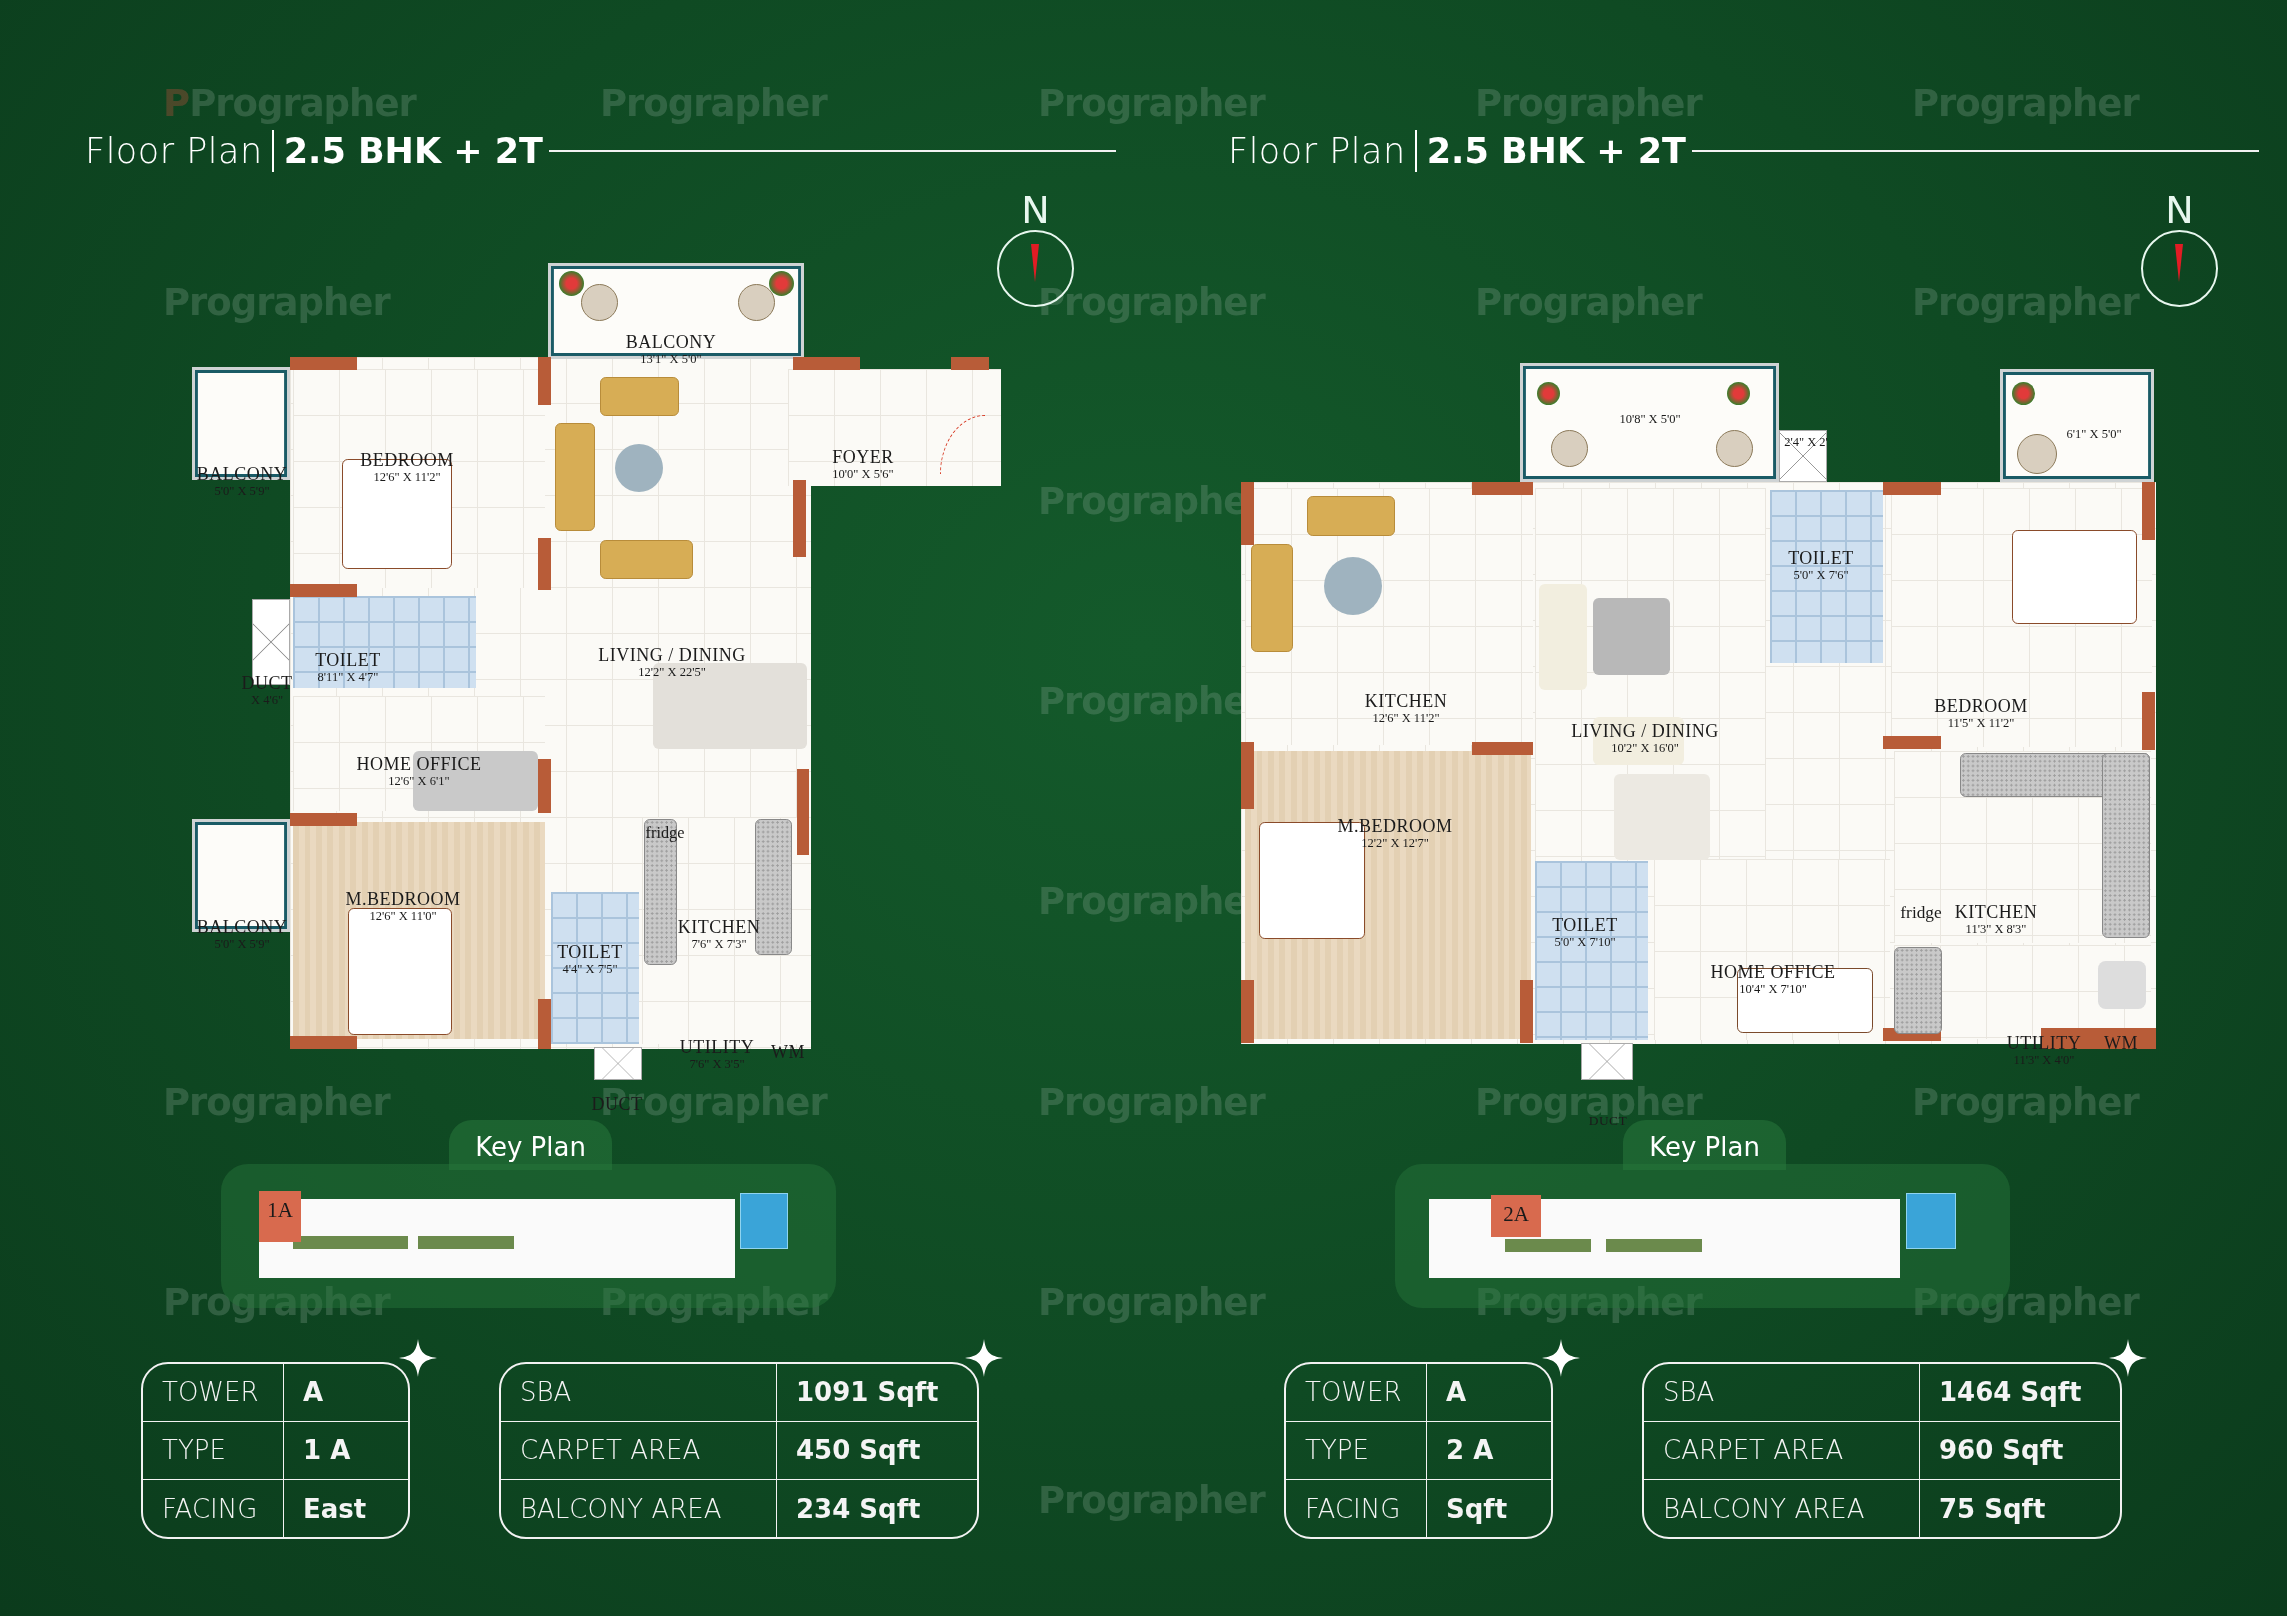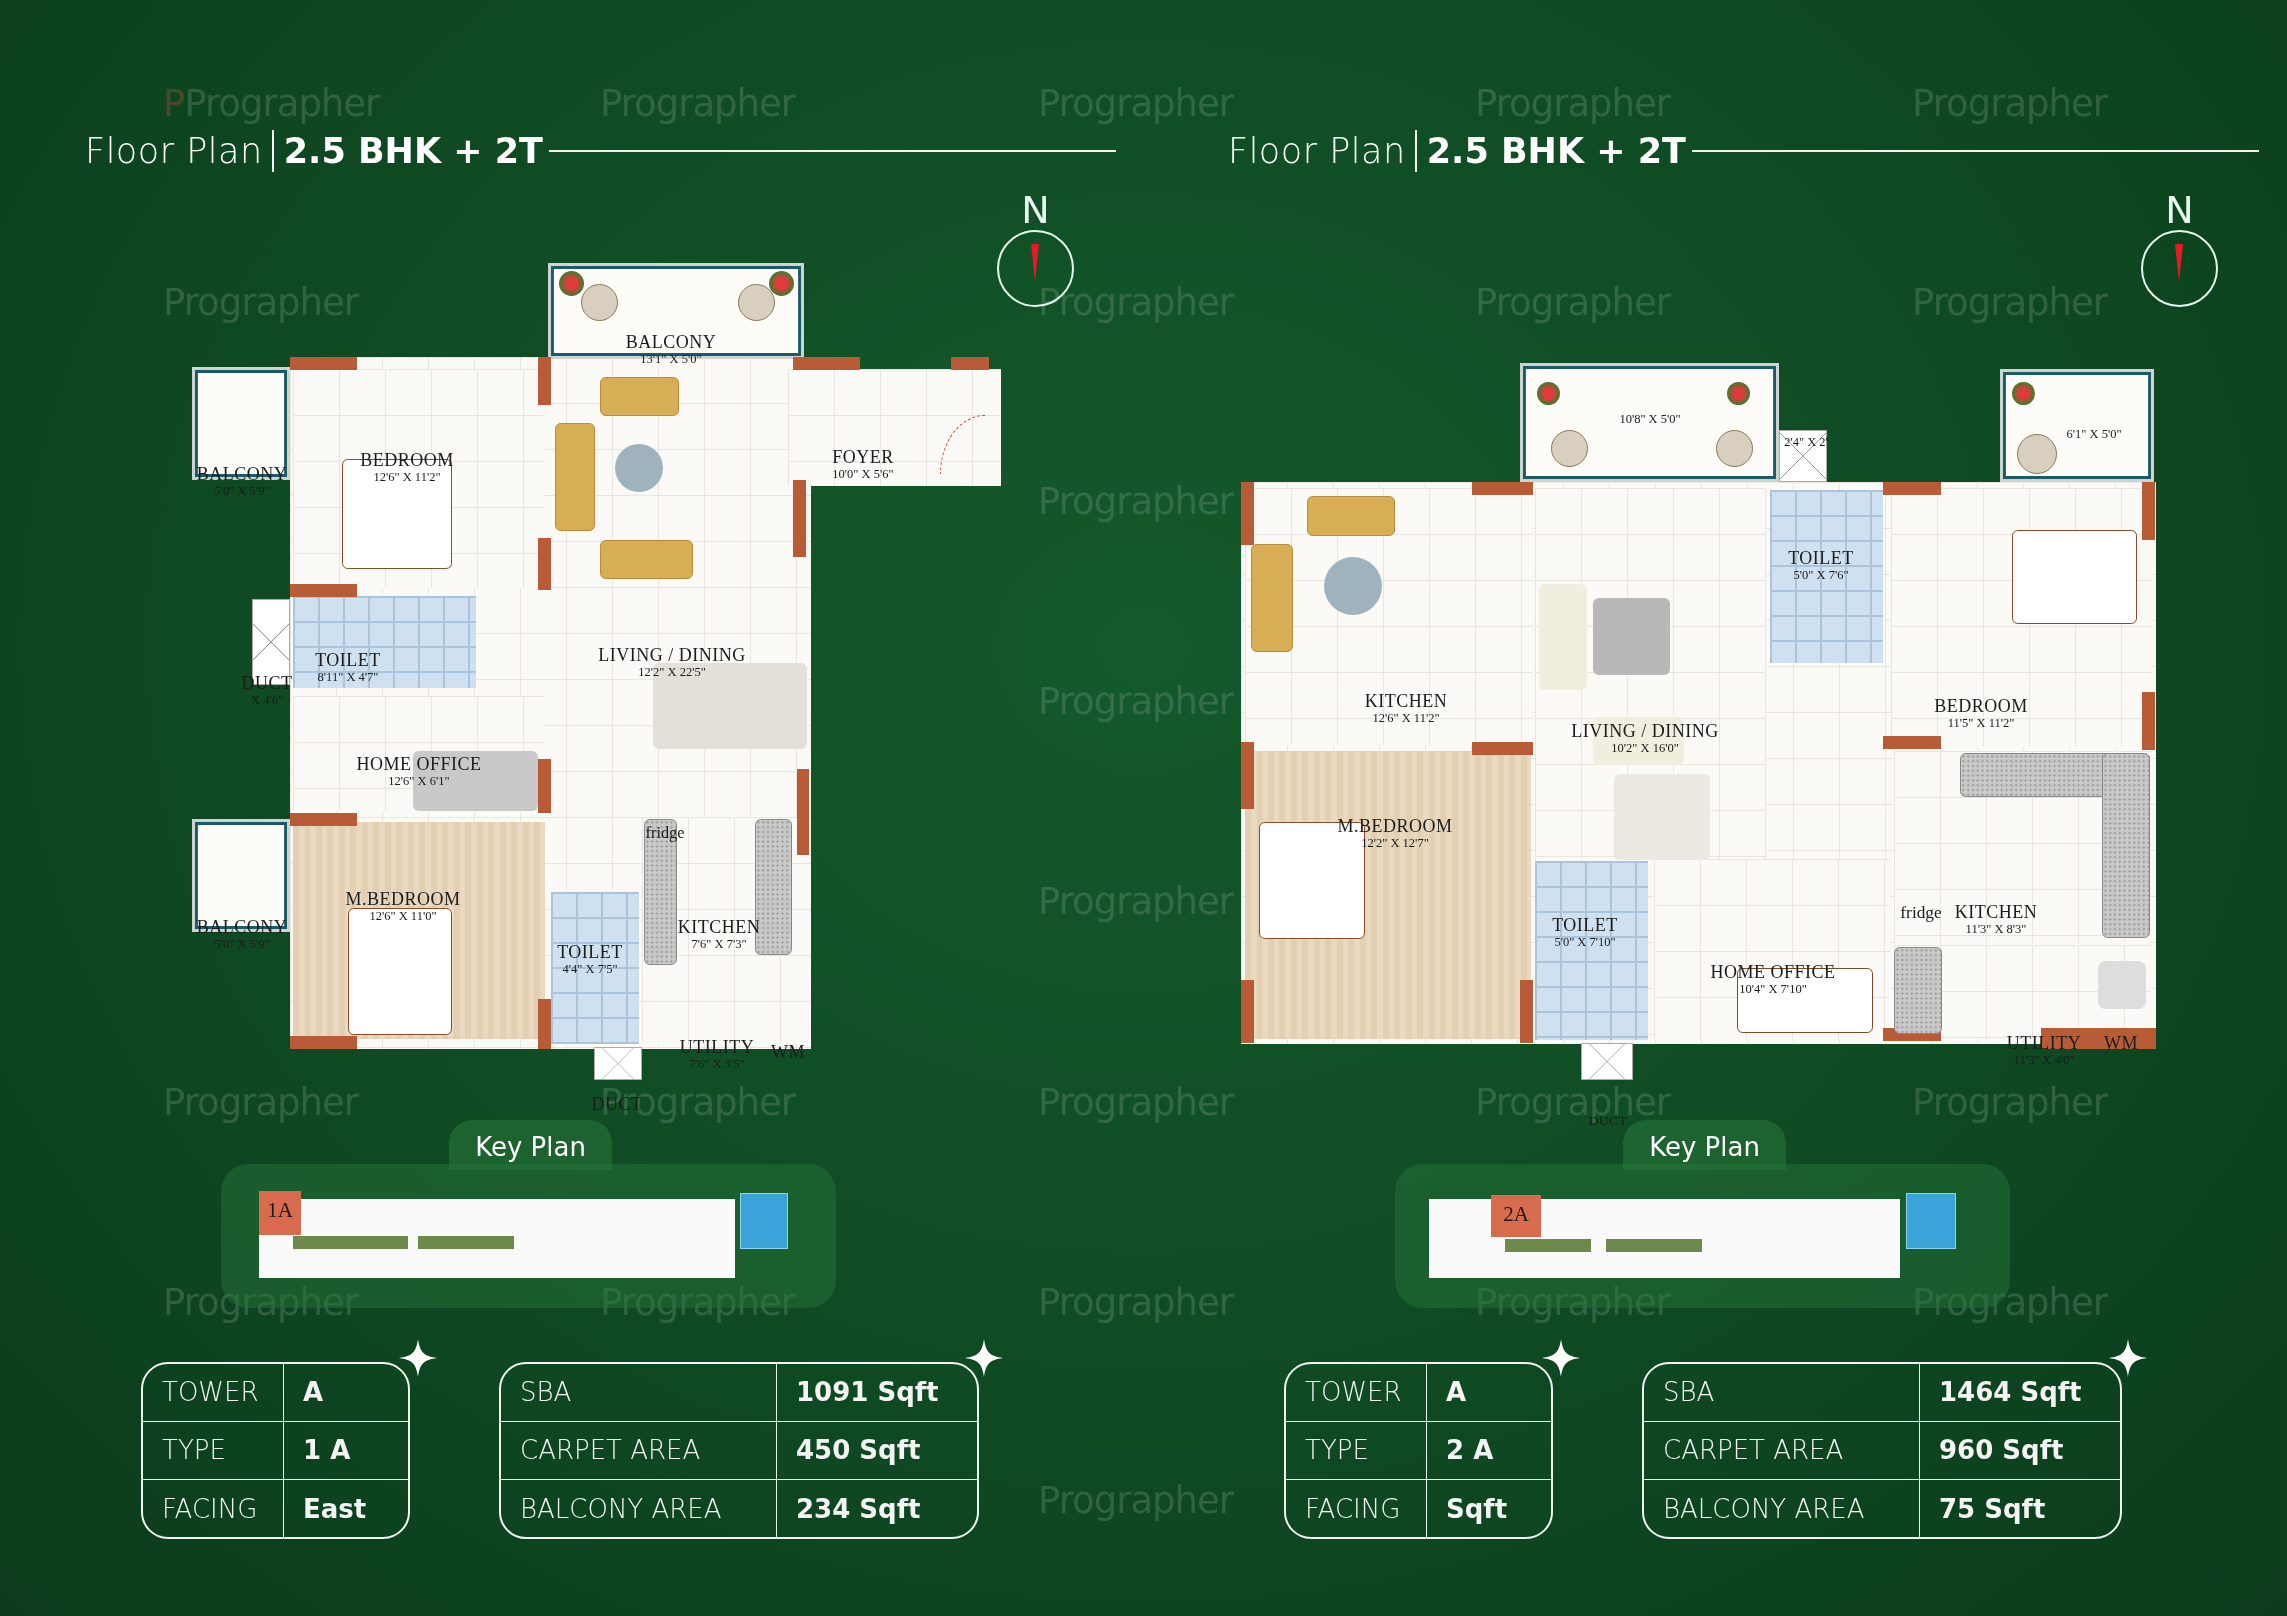--- a/index.html
+++ b/index.html
@@ -1,21 +1,21 @@
 <!DOCTYPE html>
 <html><head>
 <meta charset="utf-8">
 <style>
   html, body { margin:0; padding:0; }
   body {
     width:2287px; height:1617px; overflow:hidden; position:relative;
     background: radial-gradient(ellipse at 50% 40%, #145a2b 0%, #0f4a23 55%, #0b3b1c 100%);
     font-family: "Liberation Sans", sans-serif; color:#fff;
   }
-  .wm { position:absolute; font-family:"DejaVu Sans", sans-serif; font-weight:normal; font-size:37px; color:rgba(140,170,150,0.28); letter-spacing:-1px; pointer-events:none; }
+  .wm { position:absolute; font-family:"DejaVu Sans", sans-serif; font-weight:bold; font-size:37px; color:rgba(140,170,150,0.28); letter-spacing:-1px; pointer-events:none; }
   .wm .r { color:rgba(190,80,60,0.35); }
   .title { position:absolute; top:130px; display:flex; align-items:center; font-size:37px; white-space:nowrap; }
   .title .light { font-weight:300; font-family:"DejaVu Sans", sans-serif; font-size:35px; letter-spacing:0.5px; }
   .title .sep { width:1.9px; height:42px; background:#fff; margin:0 9.6px; }
   .title .bold { font-weight:bold; font-family:"DejaVu Sans", sans-serif; font-size:35px; }
   .title .line { height:2.9px; background:#f2f2f2; margin-left:5.8px; }
   .compass { position:absolute; width:81px; height:115px; }
   .compass .n { position:absolute; top:0; left:0; width:81px; text-align:center; font-size:38px; font-family:"DejaVu Sans", sans-serif; color:#e8f7ef; }
   .compass .ring { position:absolute; top:42px; left:1.9px; width:73px; height:73px; border:2.9px solid #e8f7ef; border-radius:50%; }
   .compass .needle { position:absolute; top:56px; left:36px; width:0; height:0; border-left:4.8px solid transparent; border-right:4.8px solid transparent; border-top:0; border-bottom:38px solid #e21c24; transform:rotate(180deg); transform-origin:center; }
@@ -206,21 +206,21 @@
         <div class="nm">WM</div>
       </div>
   </div>
 
   <div class="keytab" style="left:449px;top:1120px">Key Plan</div>
   <div class="keyplan" style="left:221px;top:1164px">
     <div class="kp-bldg" style="left:38px;width:476px;top:35px;height:79px"></div>
     <div class="kp-green" style="left:72px;top:72px;width:115px;height:13.4px"></div>
     <div class="kp-green" style="left:197px;top:72px;width:96px;height:13.4px"></div>
     <div class="kp-pool" style="left:519px;top:29px;width:46px;height:54px"></div>
-    <div class="kp-unit" style="left:38px;top:27px;width:42px;height:44px">1A</div>
+    <div class="kp-unit" style="left:38px;top:27px;width:42px;height:51px">1A</div>
   </div>
 
   <div class="card" style="left:141px;top:1362px;width:269px;height:177px">
     <table>
       <tbody>
           <tr>
             <td style="width:120px">TOWER</td>
             <td>A</td>
           </tr>
       <tr>

